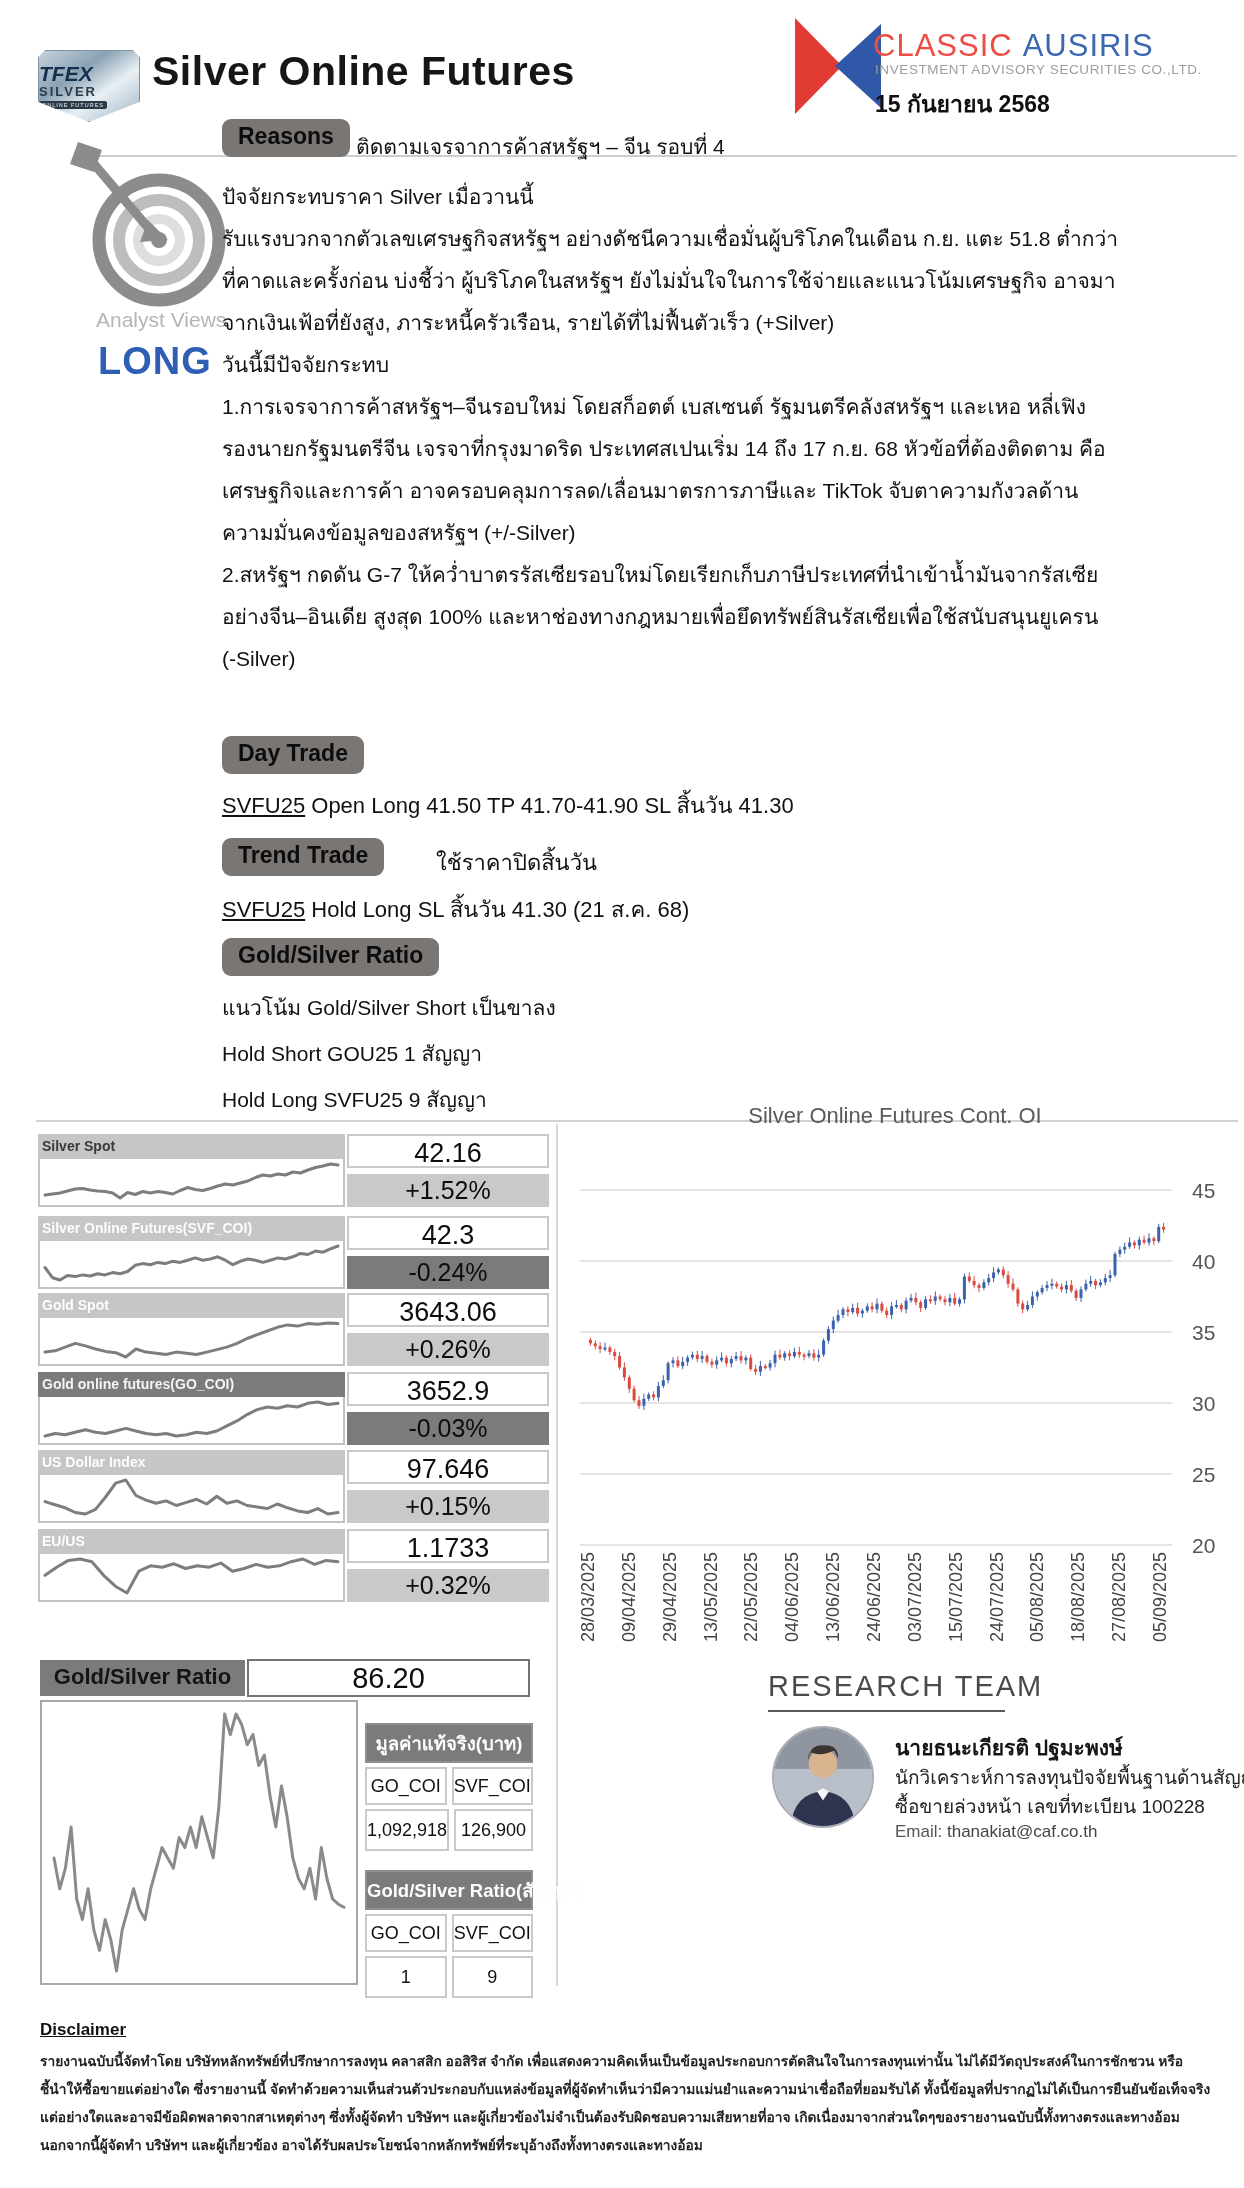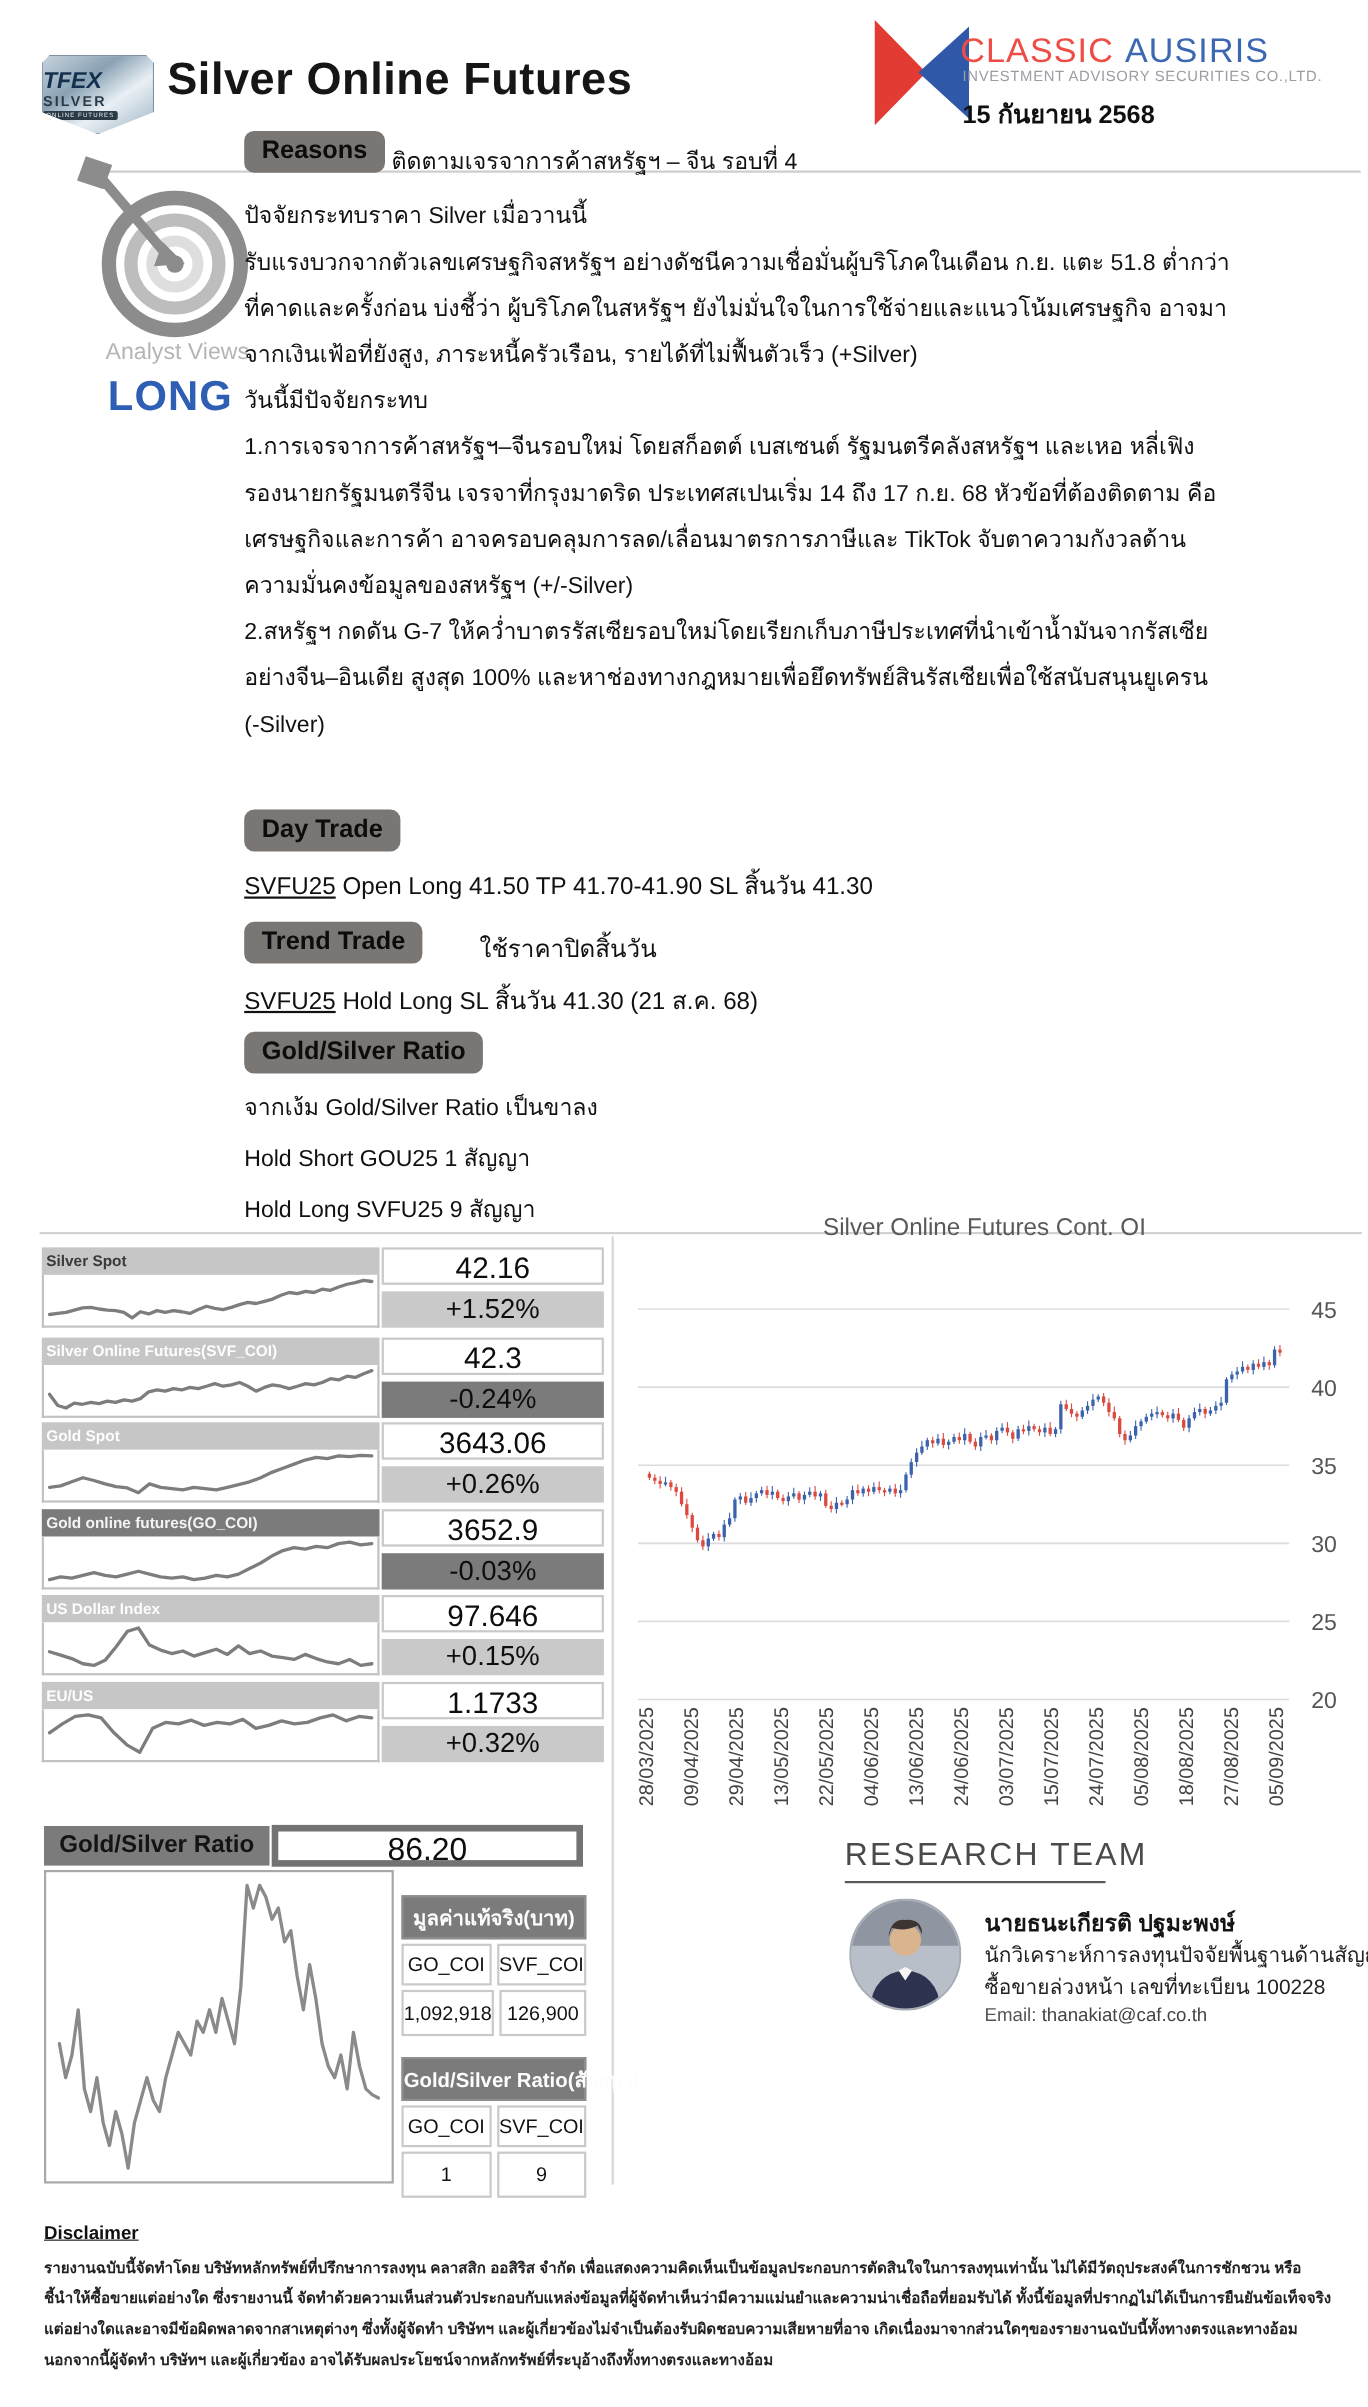--- a/index.html
+++ b/index.html
@@ -56,21 +56,21 @@
           font-size:25px; color:#0d0d0d; text-align:center; line-height:33px;}
   .qchg.neg { background:#7b7b7b; }
 
   
   .oi-title { position:absolute; left:570px; top:1103px; width:650px; text-align:center; font-size:22px; color:#595959; white-space:nowrap;}
   #candle-svg { position:absolute; left:560px; top:1090px; }
 
   
   .ratio-header { position:absolute; left:40px; top:1660px; width:205px; height:36px; background:#7b7b7b;
                   color:#141414; font-weight:bold; font-size:22px; text-align:center; line-height:34px;}
-  .ratio-value { position:absolute; left:247px; top:1659px; width:283px; height:38px; background:#fff; border:6px solid #737373;
+  .ratio-value { position:absolute; left:247px; top:1659px; width:283px; height:38px; background:#fff; border:2px solid #737373;
                  font-size:29px; color:#0d0d0d; text-align:center; line-height:34px;}
   .ratio-box { position:absolute; left:40px; top:1700px; width:318px; height:285px; border:2px solid #a8a8a8; background:#fff;}
 
   .mini-table { position:absolute; left:365px; width:168px;}
   .mt-title { height:40px; background:#7b7b7b; color:#fdfdfd; font-weight:bold; font-size:18.5px; text-align:center; line-height:38px; border:2px solid #8e8e8e; white-space:nowrap;}
   .mt-row { display:flex; gap:5px; margin-top:4px;}
   .mt-cell { flex:1; height:38px; background:#fff; border:2px solid #c9c9c9; font-size:18px; text-align:center; line-height:34px; white-space:nowrap;}
   .mt-cell.val { height:42px; line-height:38px;}
 
   
@@ -150,21 +150,21 @@
   </div>
 
   <div class="badge" style="left:222px; top:838px;">Trend Trade</div>
   <div class="badge-note">ใช้ราคาปิดสิ้นวัน</div>
   <div class="trade-line" style="top:892px;">
     <span class="sym">SVFU25</span><span> Hold Long SL สิ้นวัน 41.30 (21 ส.ค. 68)</span>
   </div>
 
   <div class="badge" style="left:222px; top:938px;">Gold/Silver Ratio</div>
   <div class="gsr-lines">
-    <div>จากเง้ม Gold/Silver Ratio เป็นขาลง</div>
+    <div>แนวโน้ม Gold/Silver Short เป็นขาลง</div>
     <div>Hold Short GOU25 1 สัญญา</div>
     <div>Hold Long SVFU25 9 สัญญา</div>
   </div>
 
   <div class="h-divider"></div>
   <div class="v-divider"></div>
 
   <div class="qrow" style="top:1134px;">
     <div class="qlabel dark-text">Silver Spot</div>
     <div class="qspark"><svg class="spark-svg" width="303" height="44">

